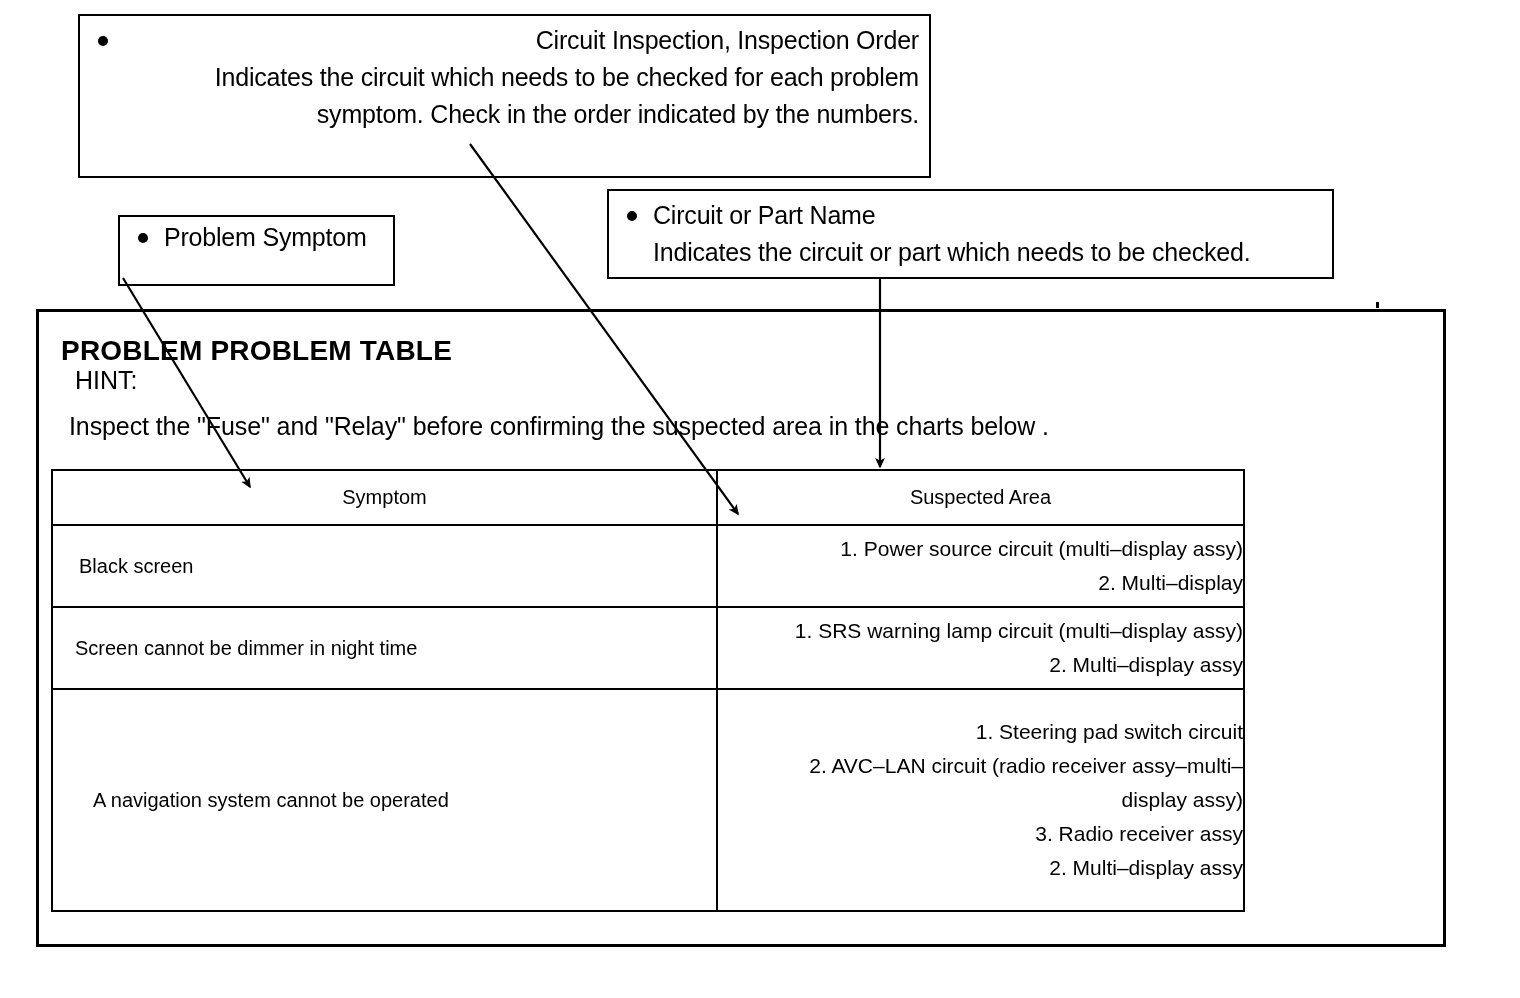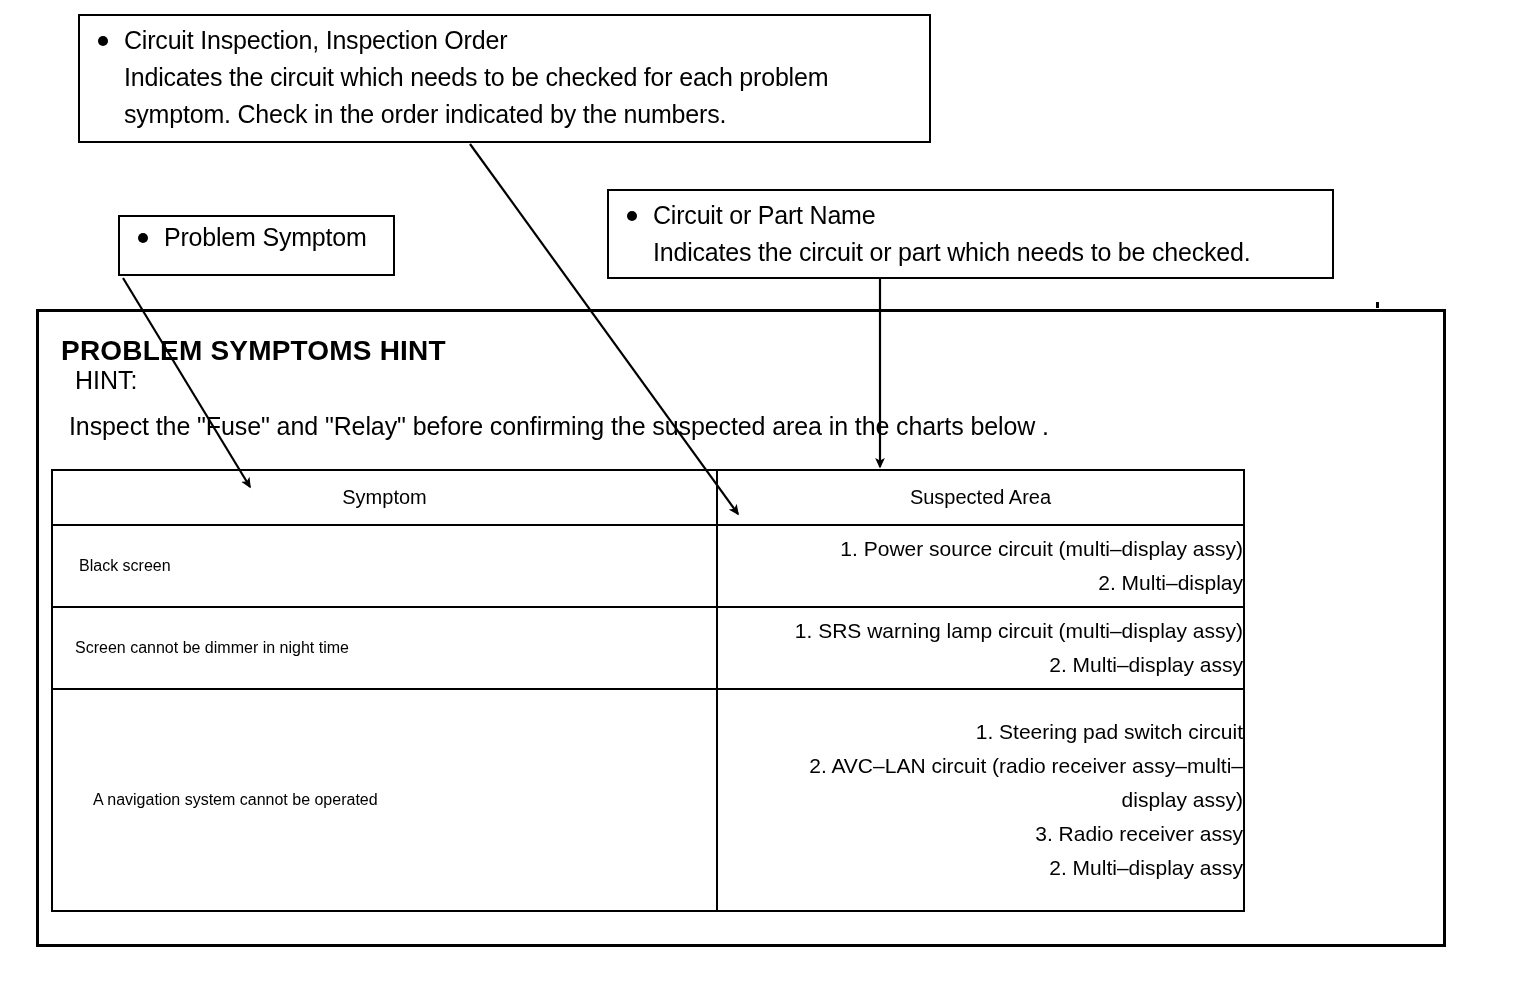--- a/index.html
+++ b/index.html
@@ -49,23 +49,23 @@
     transform: translateY(-50%);
     width: 10px;
     height: 10px;
     border-radius: 50%;
     background: #000;
   }
   .indent-line {
     padding-left: 30px;
   }
 
-  #callout-circuit-inspection { left: 78px; top: 14px; width: 853px; height: 129px; }
+  #callout-circuit-inspection { left: 78px; top: 14px; width: 853px; height: 164px; text-align: right; }
   #callout-circuit-part      { left: 607px; top: 189px; width: 727px; height: 90px; }
-  #callout-problem-symptom   { left: 118px; top: 215px; width: 277px; height: 61px; }
+  #callout-problem-symptom   { left: 118px; top: 215px; width: 277px; height: 71px; }
   #callout-problem-symptom .callout-inner { padding: 2px 10px 2px 14px; }
 
   
   #arrow-layer {
     position: absolute;
     left: 0; top: 0;
     width: 1520px;
     height: 998px;
     z-index: 8;
     pointer-events: none;
@@ -127,21 +127,21 @@
   #symptoms-table thead th {
     height: 53px;
     font-weight: normal;
     font-size: 20px;
     text-align: center;
   }
   .col-symptom { width: 665px; }
   .col-suspect { width: 527px; }
 
   .symptom-cell {
-    font-size: 16px;
+    font-size: 20px;
     padding-left: 24px;
     padding-right: 10px;
     margin-top: 44px;
   }
   .suspect-cell {
     padding: 12px 10px 12px 16px;
     text-align: right;
   }
   .suspect-item {
     font-size: 21px;
@@ -202,21 +202,21 @@
     <div class="callout-inner">
       <span class="callout-line bullet-line">
         <span class="bullet-dot"></span>
         <span>Problem Symptom</span>
       </span>
     </div>
   </div>
 
   <div id="main-panel">
 
-    <div id="panel-title">PROBLEM SYMPTOMS HINT</div>
+    <div id="panel-title">PROBLEM PROBLEM TABLE</div>
     <div id="hint-label">HINT:</div>
     <div id="hint-text">Inspect the "Fuse" and "Relay" before confirming the suspected area in the charts below .</div>
 
     <table id="symptoms-table">
       <colgroup>
         <col class="col-symptom">
         <col class="col-suspect">
       </colgroup>
       <thead>
         <tr>

